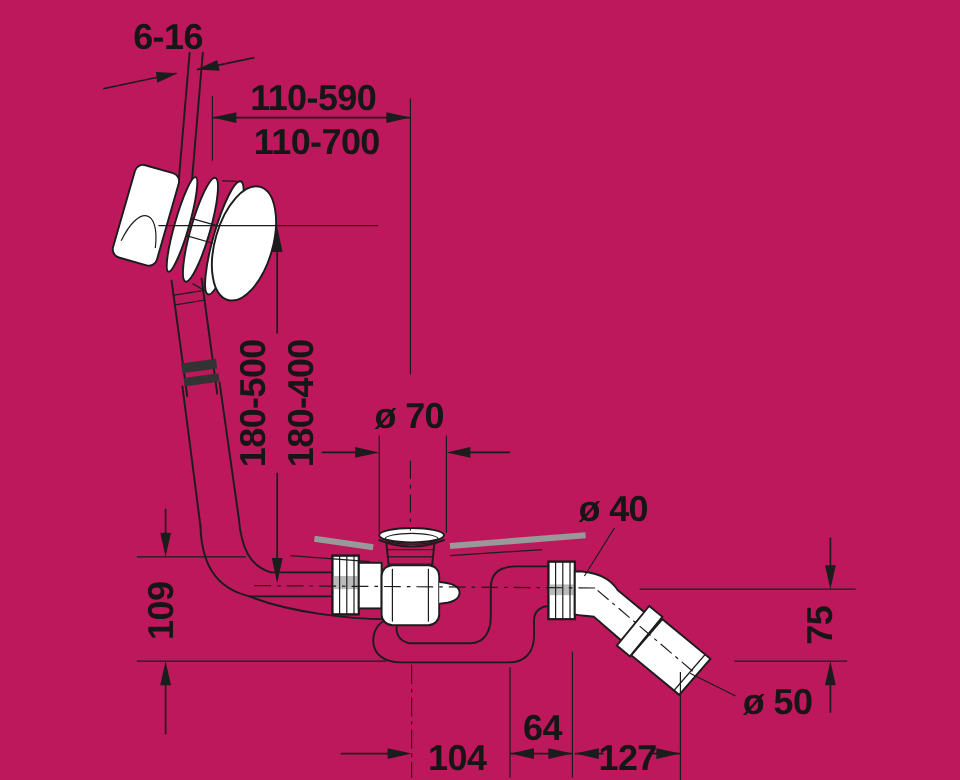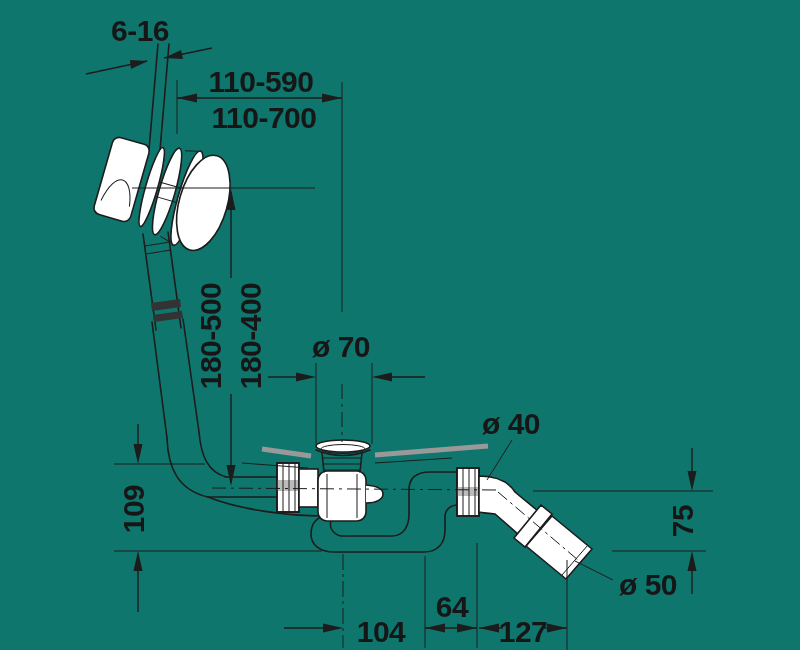--- a/index.html
+++ b/index.html
@@ -1,16 +1,16 @@
 <!DOCTYPE html>
 <html><head>
 <meta charset="utf-8">
 <style>
   html,body{margin:0;padding:0;background:#fff;}
-  .stage{position:relative;width:800px;height:650px;background:#0f766e;overflow:hidden;
+  .stage{position:relative;width:800px;height:650px;background:#be185d;overflow:hidden;
          font-family:"Liberation Sans","DejaVu Sans",sans-serif;}
   svg{display:block;}
   .dimtext{font-family:"Liberation Sans","DejaVu Sans",sans-serif;
            font-weight:bold;font-size:30px;fill:#161616;letter-spacing:-0.5px;}
   .part{stroke:#1c1c1c;stroke-width:1.6;fill:none;stroke-linecap:round;}
   .partfill{stroke:#1c1c1c;stroke-width:1.6;fill:#ffffff;}
   .thin{stroke:#1c1c1c;stroke-width:1;fill:none;}
   .dim{stroke:#1c1c1c;stroke-width:1.4;fill:none;}
   .arrow{fill:#1c1c1c;stroke:none;}
   .band{fill:#333;stroke:none;}

